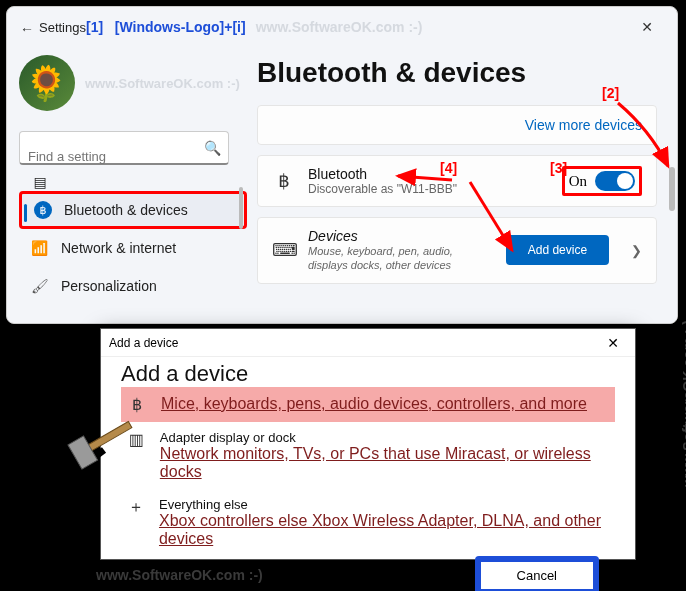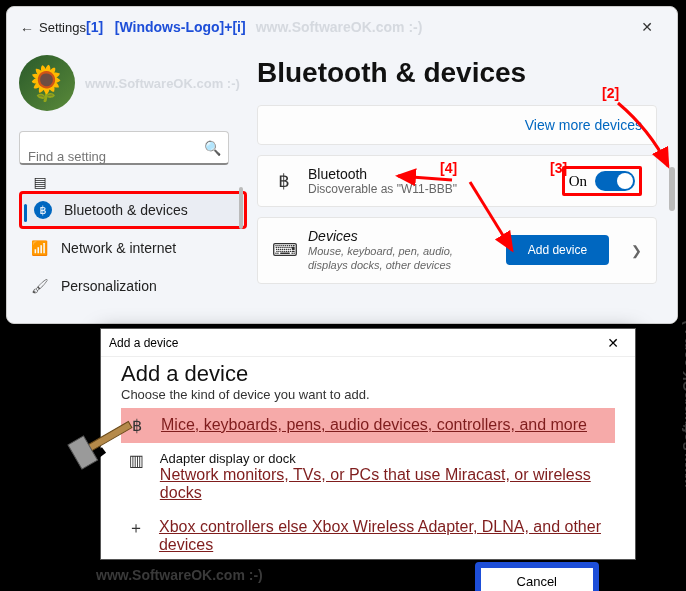--- a/index.html
+++ b/index.html
@@ -260,40 +260,40 @@
 </svg>
 
 <div class="dialog">
   <div class="dialog-titlebar">
     <span>Add a device</span>
     <div class="spacer"></div>
     <span class="dialog-close">✕</span>
   </div>
   <div class="dialog-body">
     <div class="dialog-heading">Add a device</div>
-    <div class="dialog-sub">Choose the kind of device you want to add.</div>
 
     <div class="option highlight">
       <div class="opt-icon">฿</div>
       <div class="opt-text">
         <div class="s">Mice, keyboards, pens, audio devices, controllers, and more</div>
       </div>
     </div>
 
     <div class="option">
       <div class="opt-icon">▥</div>
       <div class="opt-text">
         <div class="t">Adapter display or dock</div>
         <div class="s">Network monitors, TVs, or PCs that use Miracast, or wireless docks</div>
       </div>
     </div>
 
     <div class="option">
       <div class="opt-icon">＋</div>
       <div class="opt-text">
+        <div class="t">Everything else</div>
         <div class="s">Xbox controllers else Xbox Wireless Adapter, DLNA, and other devices</div>
       </div>
     </div>
 
     <div class="dialog-footer">
       <button class="cancel-btn">Cancel</button>
     </div>
   </div>
 </div>
 

